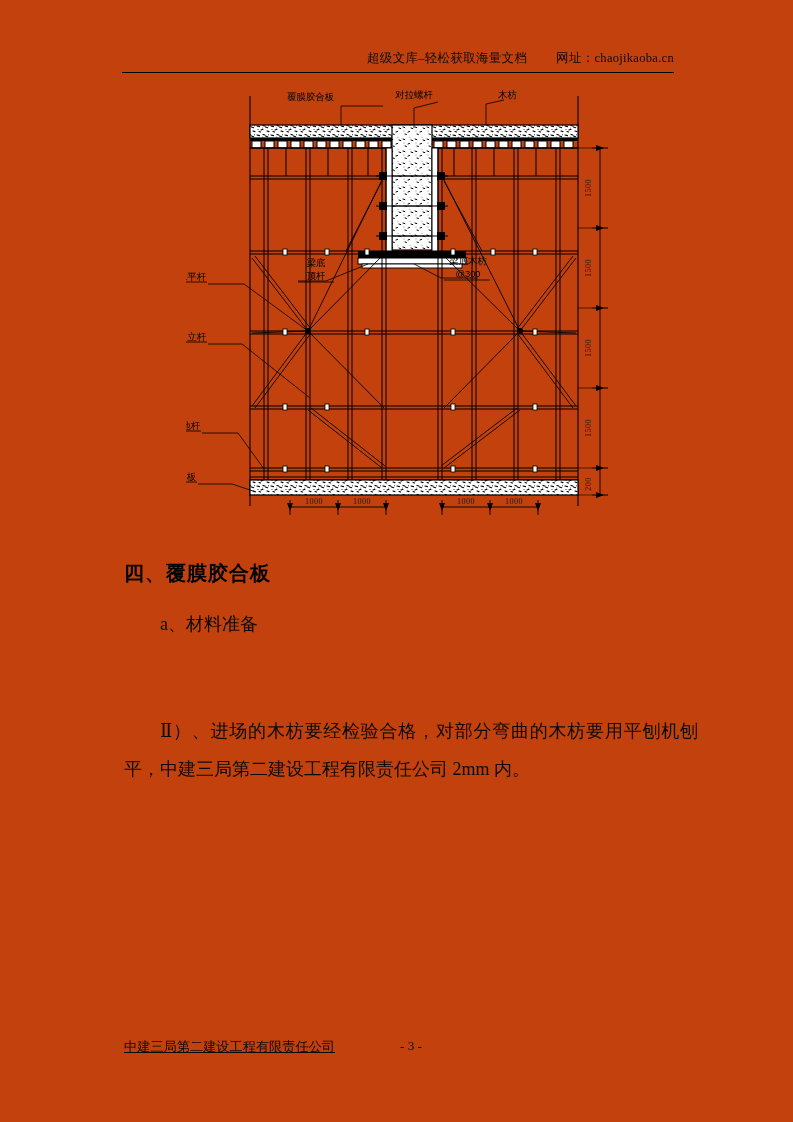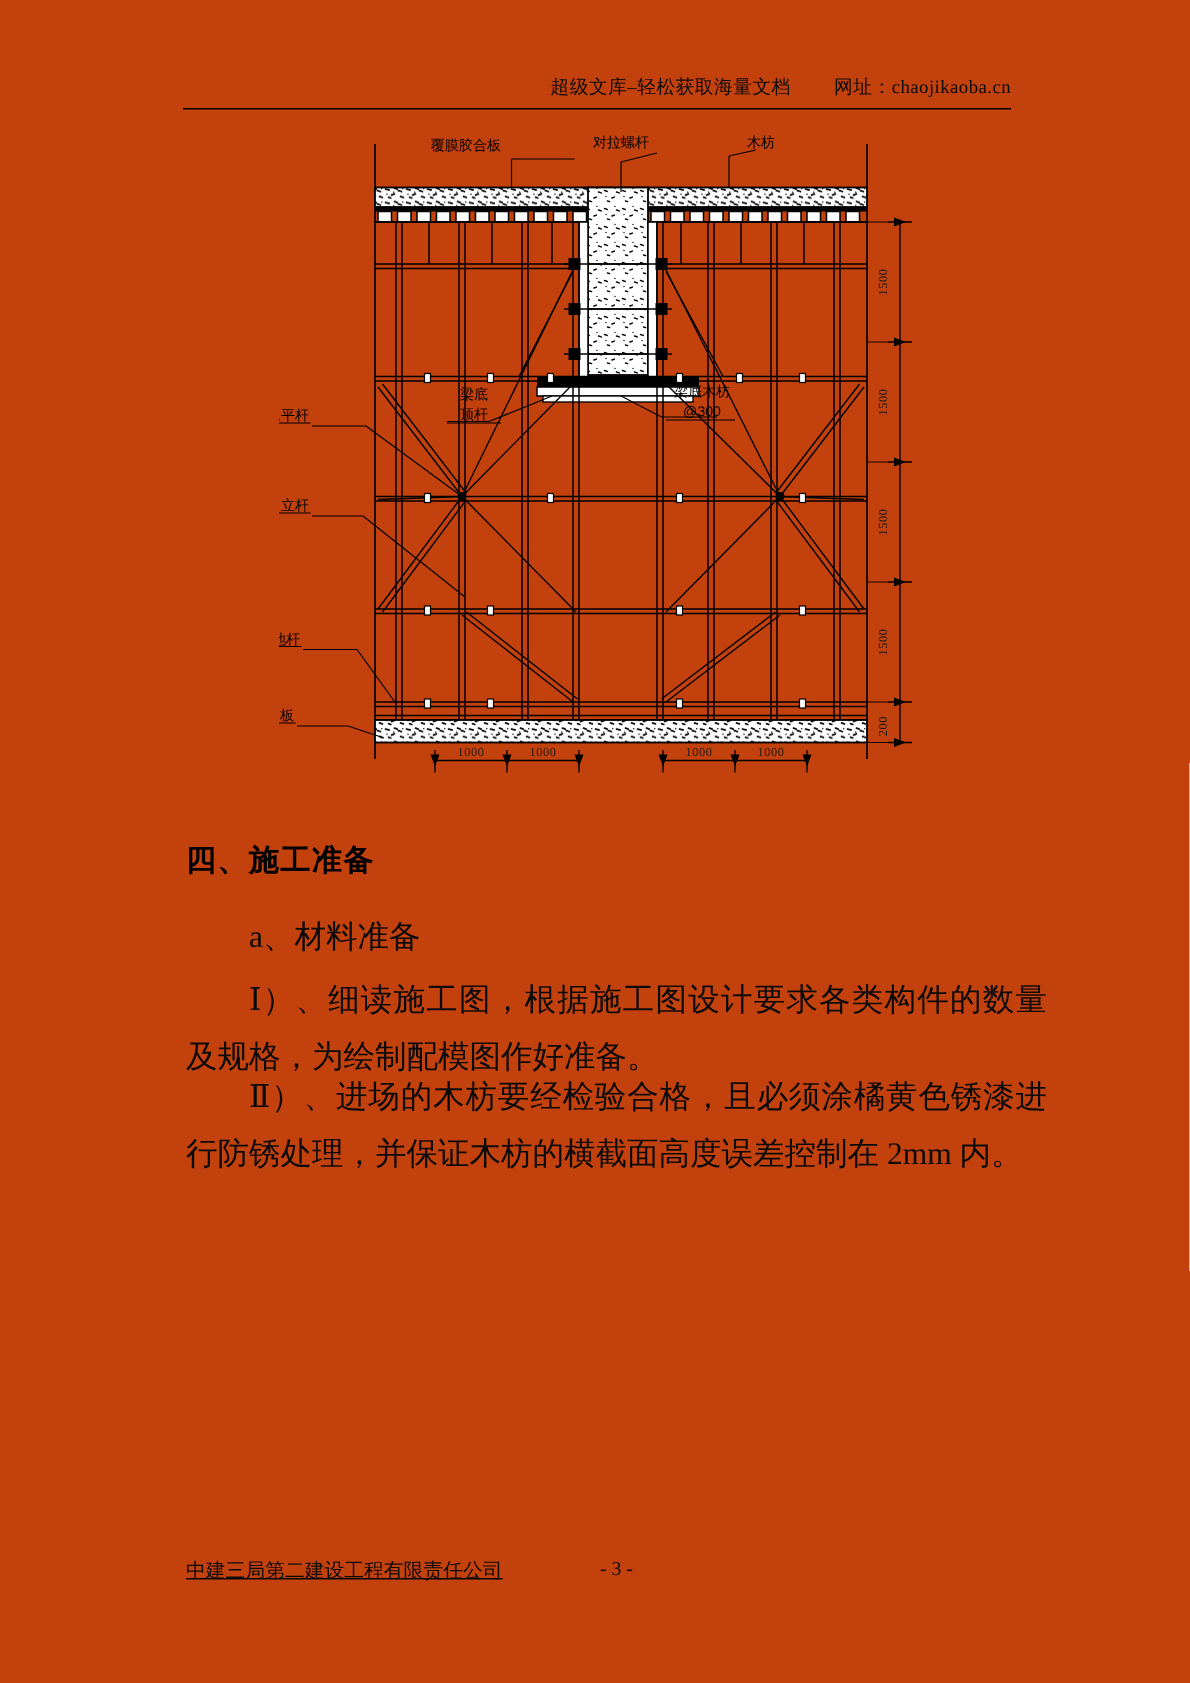--- a/index.html
+++ b/index.html
@@ -61,21 +61,21 @@
     font-family: "Liberation Sans", "DejaVu Sans", sans-serif;
     font-weight: bold;
     font-size: 20px;
     letter-spacing: 1px;
     color: #000;
   }
   .para {
     position: absolute;
     left: 124px;
     width: 574px;
-    font-size: 21px;
+    font-size: 18px;
     line-height: 38px;
     text-align: justify;
     text-justify: inter-ideograph;
     color: #0a0a0a;
   }
   .para .ind { padding-left: 2em; }
 
   
   #footer {
     position: absolute;
@@ -427,32 +427,29 @@
         <path d="M301 415 l3 8 l3 -8 z"></path>
         <path d="M349 415 l3 8 l3 -8 z"></path>
       </g>
       <text class="dnum" x="128" y="416" text-anchor="middle">1000</text>
       <text class="dnum" x="176" y="416" text-anchor="middle">1000</text>
       <text class="dnum" x="280" y="416" text-anchor="middle">1000</text>
       <text class="dnum" x="328" y="416" text-anchor="middle">1000</text>
     </svg>
   </div>
 
-  <div class="heading" style="top:560px">四、施工准备</div>
+  <div class="heading" style="top:560px">四、覆膜胶合板</div>
 
   <div class="para" style="top:605px">
     <span class="ind">a、材料准备</span>
   </div>
 
-  <div class="para" style="top:647px">
-    <span class="ind">Ⅰ）、细读施工图，根据施工图设计要求各类构件的数量及规格，为绘制配模图作好准备。</span>
-  </div>
 
   <div class="para" style="top:712px">
-    <span class="ind">Ⅱ）、进场的木枋要经检验合格，且必须涂橘黄色锈漆进行防锈处理，并保证木枋的横截面高度误差控制在 2mm 内。</span>
+    <span class="ind">Ⅱ）、进场的木枋要经检验合格，对部分弯曲的木枋要用平刨机刨平，中建三局第二建设工程有限责任公司 2mm 内。</span>
   </div>
 
 
   <div id="footer">
     <span class="foot-left">中建三局第二建设工程有限责任公司</span>
     <span class="foot-page">- 3 -</span>
   </div>
 
 </div>
 

